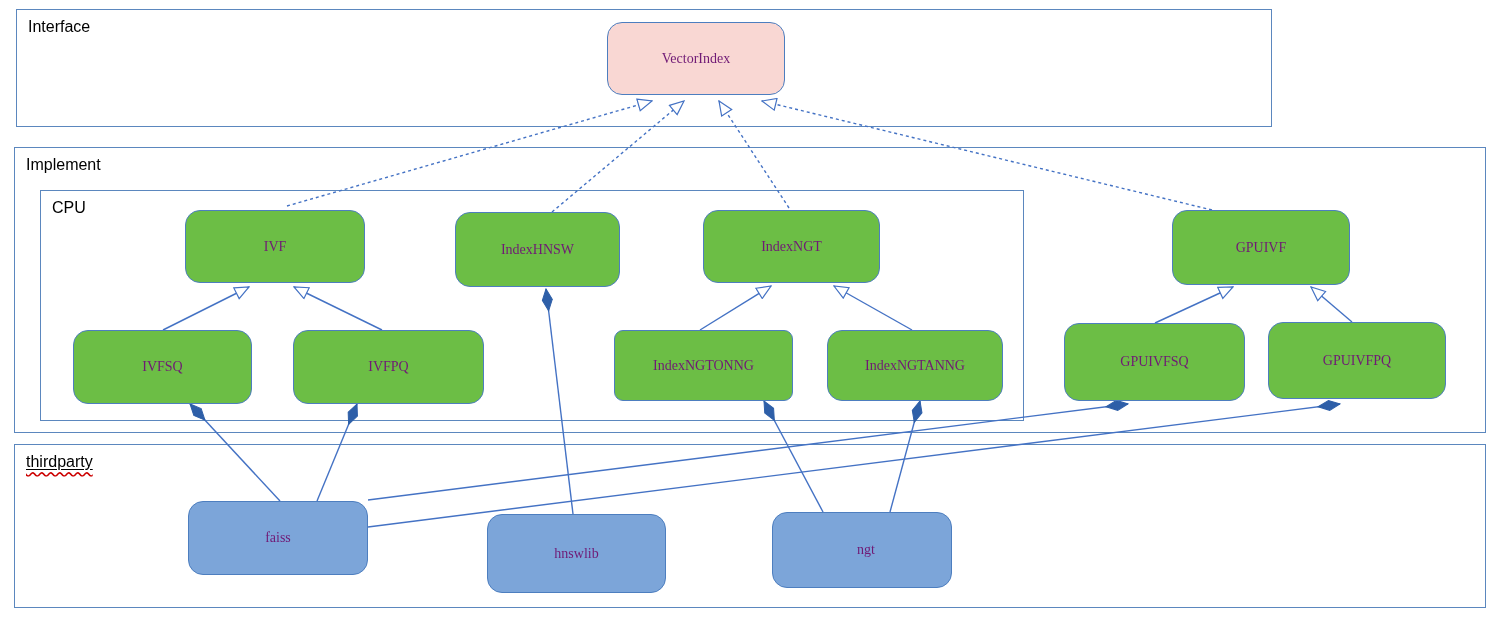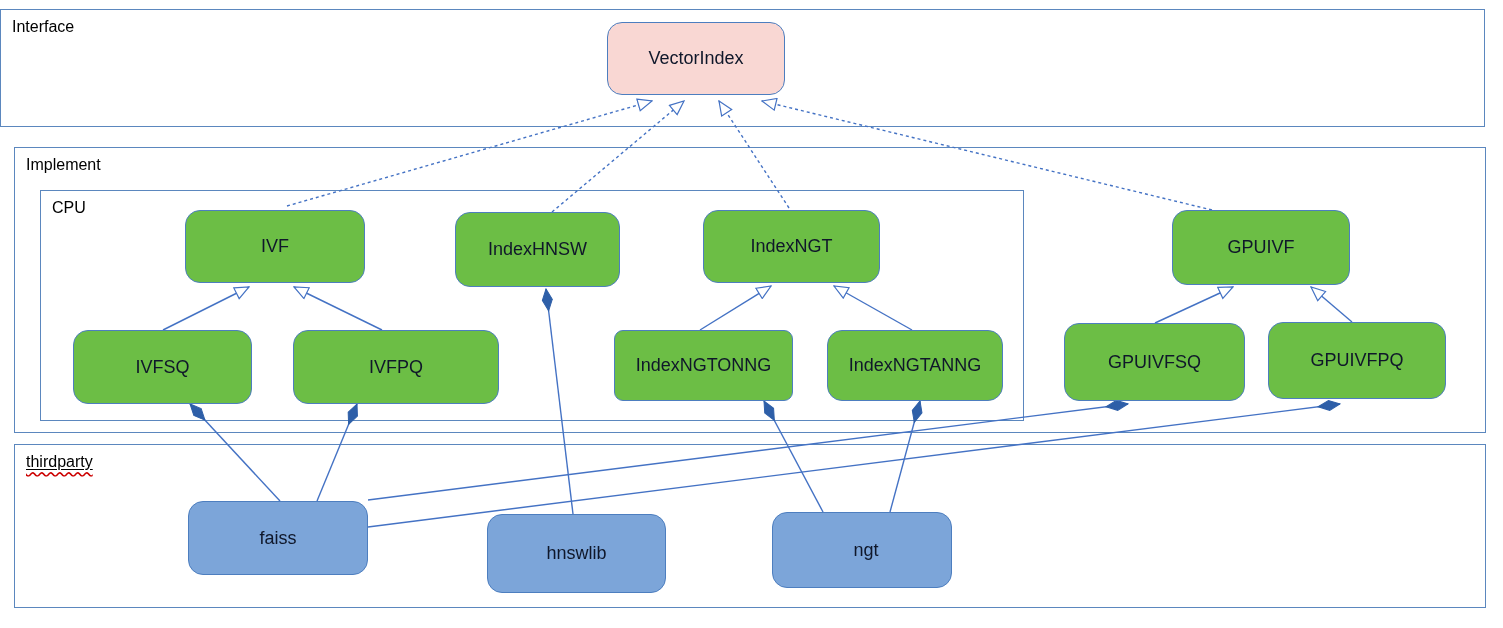--- a/index.html
+++ b/index.html
@@ -18,33 +18,33 @@
   .squiggle .solid-underline{ text-decoration:underline solid #000; text-underline-offset:2px; }
   #edges{
     position:absolute;left:0;top:0;width:1503px;height:628px;z-index:2;pointer-events:none;
   }
   #edges line{ stroke:#4472c4; stroke-width:1.4; fill:none; }
   #edges line.realization{ stroke-dasharray:3 3; }
   #nodes{ position:absolute;left:0;top:0;width:0;height:0;z-index:3; }
   .node{
     position:absolute;box-sizing:border-box;border:1.5px solid #4d7ebf;border-radius:15px;
     display:flex;align-items:center;justify-content:center;
-    font-family:Liberation Sans, sans-serif;font-size:18px;color:#0f172a;
+    font-family:Liberation Serif, serif;font-size:14px;color:#701a75;
   }
   .node.interface{ background:#f9d7d3; }
   .node.impl{ background:#6cbe45; }
   .node.thirdparty{ background:#7ca5d9; }
   .zlow{ z-index:1; }
 </style>
 </head>
 <body>
 
 <div id="canvas">
 
-  <div class="container zlow" style="left:0;top:9px;width:1485px;height:118px">
+  <div class="container zlow" style="left:16px;top:9px;width:1256px;height:118px">
     <div class="group-label">Interface</div>
   </div>
 
   <div class="container zlow" style="left:14px;top:147px;width:1472px;height:286px">
     <div class="group-label">Implement</div>
   </div>
 
   <div class="container zlow" style="left:40px;top:190px;width:984px;height:231px">
     <div class="group-label">CPU</div>
   </div>
@@ -96,21 +96,21 @@
       </div>
       <div class="node impl" style="left: 703px; top: 210px; width: 177px; height: 73px;">
         <span>IndexNGT</span>
       </div>
       <div class="node impl" style="left: 1172px; top: 210px; width: 178px; height: 75px;">
         <span>GPUIVF</span>
       </div>
       <div class="node impl" style="left: 73px; top: 330px; width: 179px; height: 74px;">
         <span>IVFSQ</span>
       </div>
-      <div class="node impl" style="left: 293px; top: 330px; width: 206px; height: 74px;">
+      <div class="node impl" style="left: 293px; top: 330px; width: 191px; height: 74px;">
         <span>IVFPQ</span>
       </div>
       <div class="node impl" style="left: 614px; top: 330px; width: 179px; height: 71px; border-radius: 9px;">
         <span>IndexNGTONNG</span>
       </div>
       <div class="node impl" style="left: 827px; top: 330px; width: 176px; height: 71px;">
         <span>IndexNGTANNG</span>
       </div>
       <div class="node impl" style="left: 1064px; top: 323px; width: 181px; height: 78px;">
         <span>GPUIVFSQ</span>

